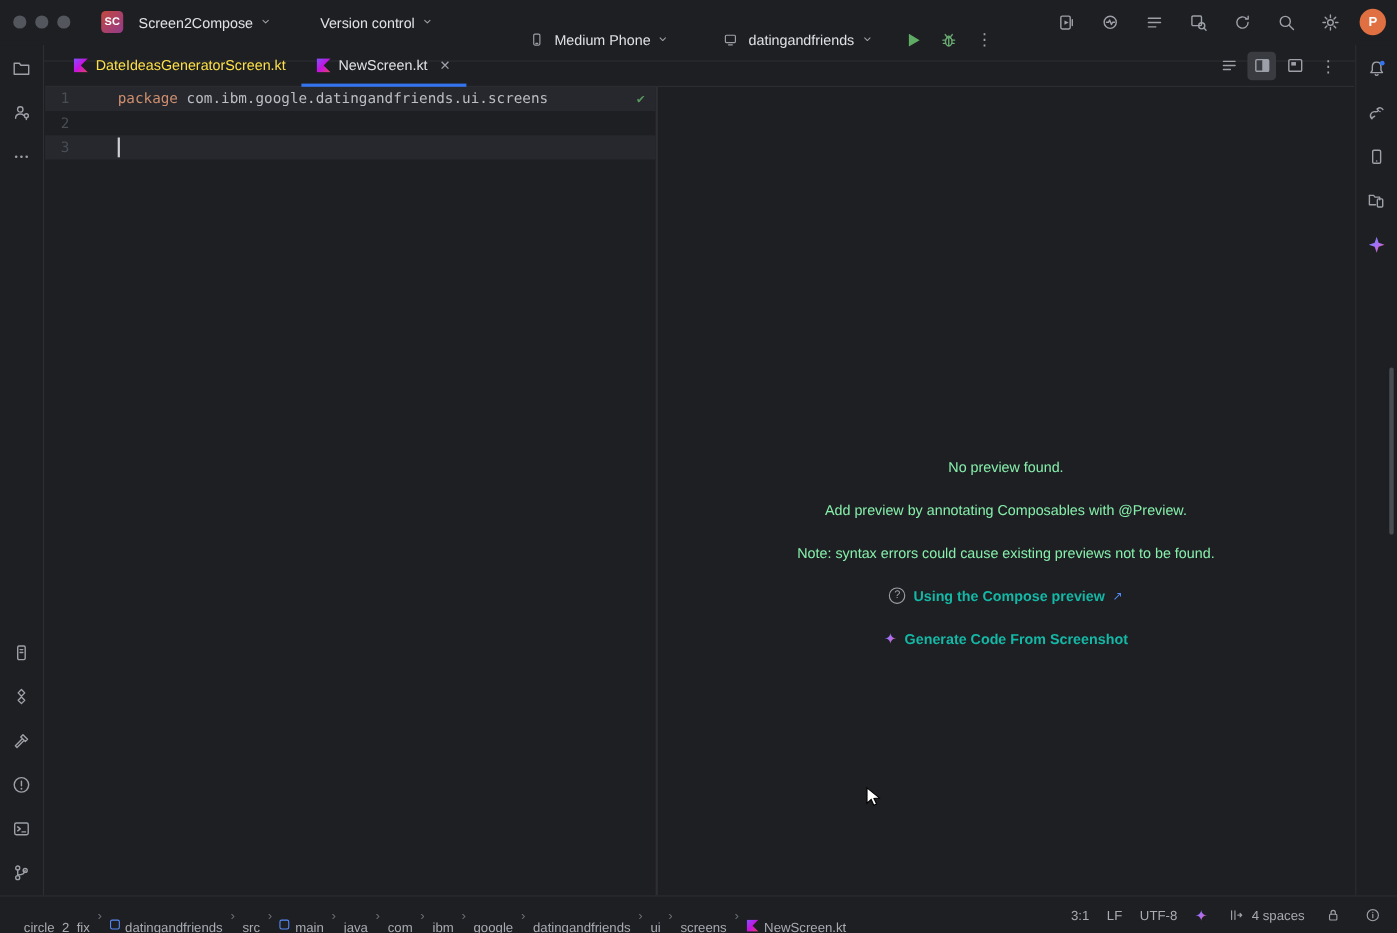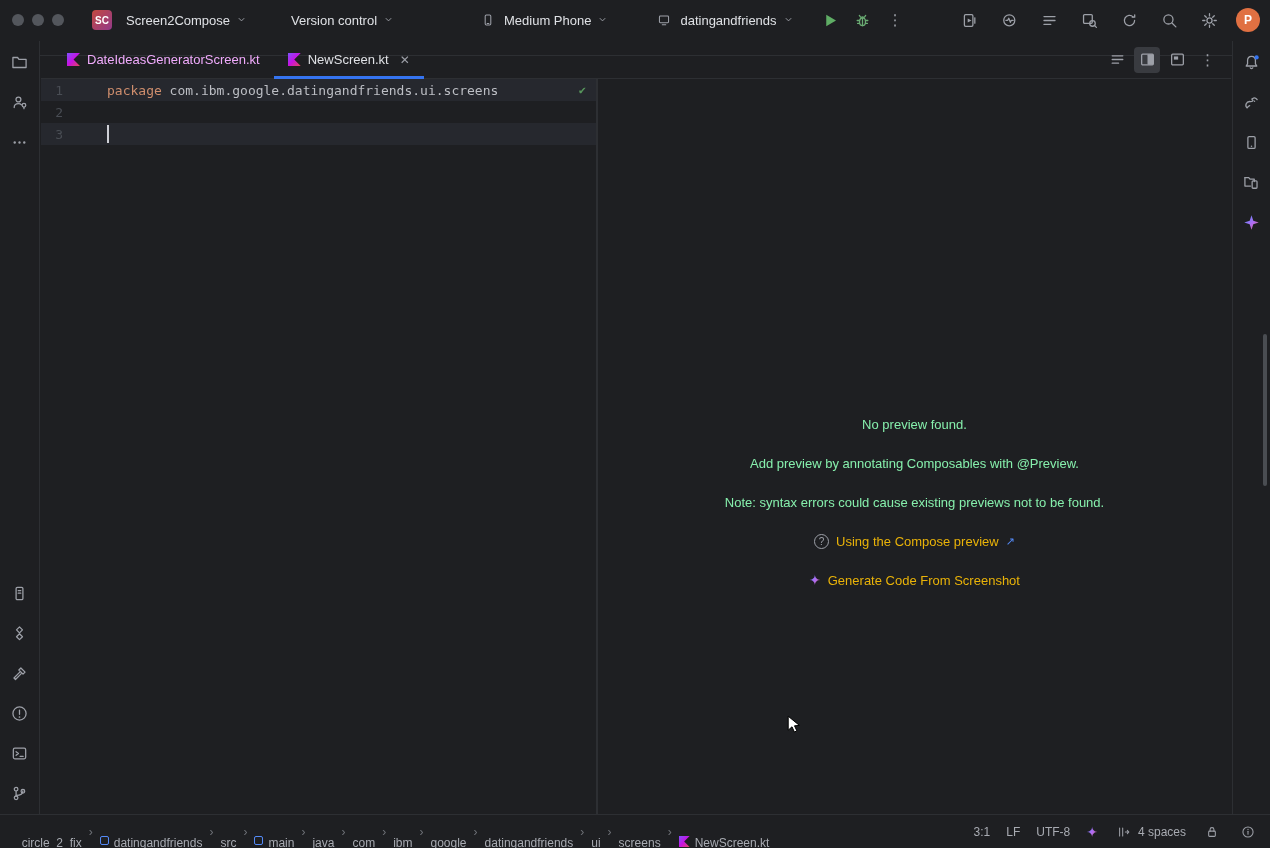--- a/index.html
+++ b/index.html
@@ -42,38 +42,38 @@
   .traffic { display: flex; gap: 8px; margin-right: 28px; }
   .traffic span { width: 12px; height: 12px; border-radius: 50%; background: #53565c; }
   .proj-badge {
     width: 20px; height: 20px; border-radius: 4px; margin-right: 8px;
     background: linear-gradient(135deg, #c3493f, #933a8a);
     color: #fff; font-size: 10px; font-weight: bold;
     display: flex; align-items: center; justify-content: center;
   }
   .tb-widget { display: flex; align-items: center; gap: 6px; padding: 4px 6px; border-radius: 6px; color: #dfe1e5; }
   .tb-vcs { margin-left: 32px; }
-  .tb-center { position: absolute; left: 472px; top: 0; height: 40px; display: flex; align-items: center; }
+  .tb-center { position: absolute; left: 472px; top: 16px; height: 40px; display: flex; align-items: center; }
   .tb-target { margin-left: 34px; }
   .tb-runs { display: flex; align-items: center; margin-left: 18px; gap: 6px; }
   .tb-right { position: absolute; right: 10px; top: 0; height: 40px; display: flex; align-items: center; gap: 14px; }
   .avatar { width: 24px; height: 24px; border-radius: 50%; background: #e07042; color: #fff; font-size: 12px; font-weight: bold; display: flex; align-items: center; justify-content: center; }
   .more-v { font-size: 15px; color: #9da0a8; padding: 0 6px; }
 
   
   .stripe { position: absolute; top: 41px; bottom: 34px; display: flex; flex-direction: column; align-items: center; padding: 8px 0; gap: 14px; background: #1e1f22; }
   .stripe-left  { left: 0; width: 40px; border-right: 1px solid #2d2f33; }
   .stripe-right { right: 0; width: 38px; border-left: 1px solid #2d2f33; }
   .stripe .spacer { margin-top: auto; }
   .bell-wrap { position: relative; }
 
   
   .center-col { position: absolute; top: 41px; left: 41px; right: 39px; bottom: 34px; display: flex; flex-direction: column; }
   .tabbar { height: 38px; display: flex; align-items: stretch; border-bottom: 1px solid #2d2f33; padding-left: 12px; }
-  .tab { display: flex; align-items: center; gap: 7px; padding: 0 14px; font-size: 13px; color: #f0abfc; position: relative; }
+  .tab { display: flex; align-items: center; gap: 7px; padding: 0 14px; font-size: 13px; color: #fde047; position: relative; }
   .tab.active { color: #dfe1e5; }
   .tab.active::after { content: ""; position: absolute; left: 0; right: 0; bottom: -1px; height: 3px; background: #3574f0; }
   .tab-close { color: #9da0a8; font-size: 12px; margin-left: 4px; }
   .tab-actions { margin-left: auto; display: flex; align-items: center; gap: 4px; padding-right: 10px; }
   .ic.active-mode { background: #393b40; }
 
   .content { flex: 1; display: flex; min-height: 0; }
 
   
   .editor { width: 555px; position: relative; font-family: "DejaVu Sans Mono", "Liberation Mono", monospace; font-size: 13px; }
@@ -84,21 +84,21 @@
   .code-line { margin-left: 44px; white-space: pre; color: #bcbec4; }
   .kw { color: #cf8e6d; }
   .inspect { position: absolute; top: 4px; right: 10px; color: #57965c; font-size: 12px; }
   .caret { position: absolute; left: 66px; top: 2px; width: 1.5px; height: 18px; background: #ced0d6; }
 
   
   .preview { flex: 1; position: relative; }
   .pv-box { position: absolute; left: 0; right: 0; top: 338px; text-align: center; }
   .pv-line { margin-bottom: 24px; color: #86efac; font-size: 13px; }
   .pv-link-row { display: flex; align-items: center; justify-content: center; gap: 7px; margin-bottom: 23px; }
-  .link { color: #eab308; }
+  .link { color: #14b8a6; font-weight: bold; }
   .q-circle { width: 15px; height: 15px; border: 1px solid #9da0a8; border-radius: 50%; color: #9da0a8; font-size: 10px; display: inline-flex; align-items: center; justify-content: center; }
   .ext { font-size: 11px; color: #548af7; }
   .spark { font-size: 14px; }
 
   
   .statusbar { position: absolute; left: 0; right: 0; bottom: 0; height: 34px; background: #1e1f22; border-top: 1px solid #2d2f33; display: flex; align-items: center; padding: 0 12px; font-size: 12px; color: #a8abb2; }
   .crumbs { display: flex; align-items: center; gap: 3px; }
   .bc-item { display: flex; align-items: flex-start; gap: 5px; padding: 2px 3px; border-radius: 4px; margin-top: 23px; }
   .bc-sep { color: #6e7177; font-size: 12px; padding: 0 1px; }
   .module-box { width: 9px; height: 9px; border: 1.5px solid #548af7; border-radius: 2px; }

